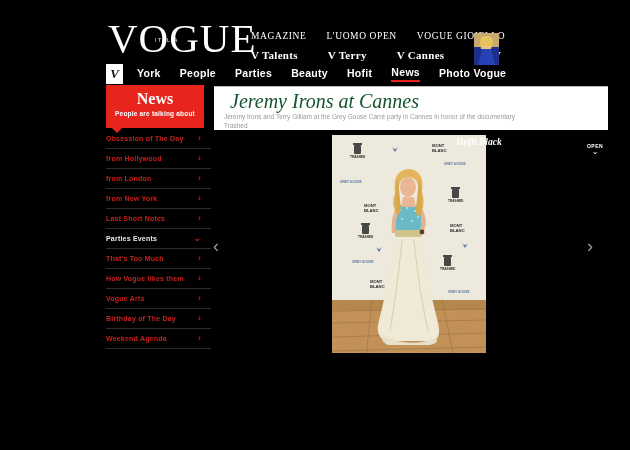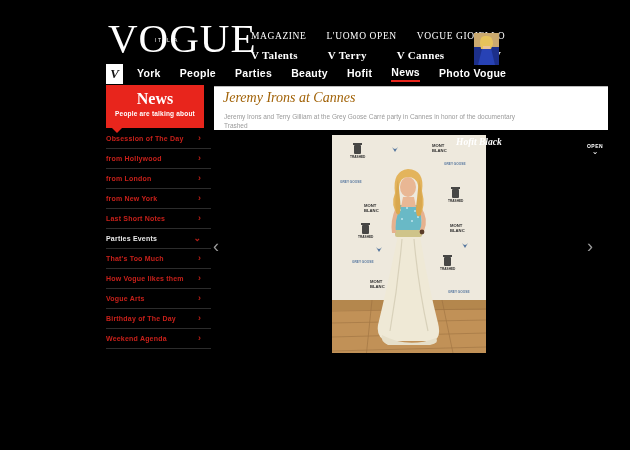--- a/index.html
+++ b/index.html
@@ -38,22 +38,22 @@
               border-top:5px solid #e8251c;}
   .sb-list{position:absolute;left:62px;top:129px;width:105px;}
   .sb-item{height:19px;display:flex;align-items:center;justify-content:space-between;
            border-bottom:1px solid #2c2c2c;cursor:pointer;}
   .sb-item .lbl{color:#c8201a;font-weight:700;font-size:7px;letter-spacing:0.2px;}
   .sb-item .chv{color:#b71f18;font-size:9px;font-weight:700;margin-right:10px;line-height:1;}
   .sb-item.open .lbl{color:#e9e9e9;}
   
   .art-head{position:absolute;left:170px;top:86px;width:394px;height:43px;background:#fff;
             border-top:1px solid #bbb;}
-  .art-title{position:absolute;left:9px;top:3px;color:#a16207;
-             font-family:"Liberation Serif",serif;font-style:italic;font-size:14px;}
+  .art-title{position:absolute;left:16px;top:3px;color:#14532d;
+             font-family:"Liberation Serif",serif;font-style:italic;font-size:20px;}
   .art-desc{position:absolute;left:10px;top:25px;width:300px;color:#9a9a9a;
             font-size:6.5px;line-height:1.4;}
   
   .photo{position:absolute;left:288px;top:135px;width:154px;height:223px;overflow:hidden;}
   .caption{position:absolute;left:412px;top:137px;color:#fff;
            font-family:"Liberation Serif",serif;font-style:italic;font-weight:700;
            font-size:9.5px;}
   .open-btn{position:absolute;left:539px;top:143px;width:24px;text-align:center;
             color:#fff;cursor:pointer;}
   .open-btn .ot{font-size:5px;font-weight:700;letter-spacing:0.5px;}

